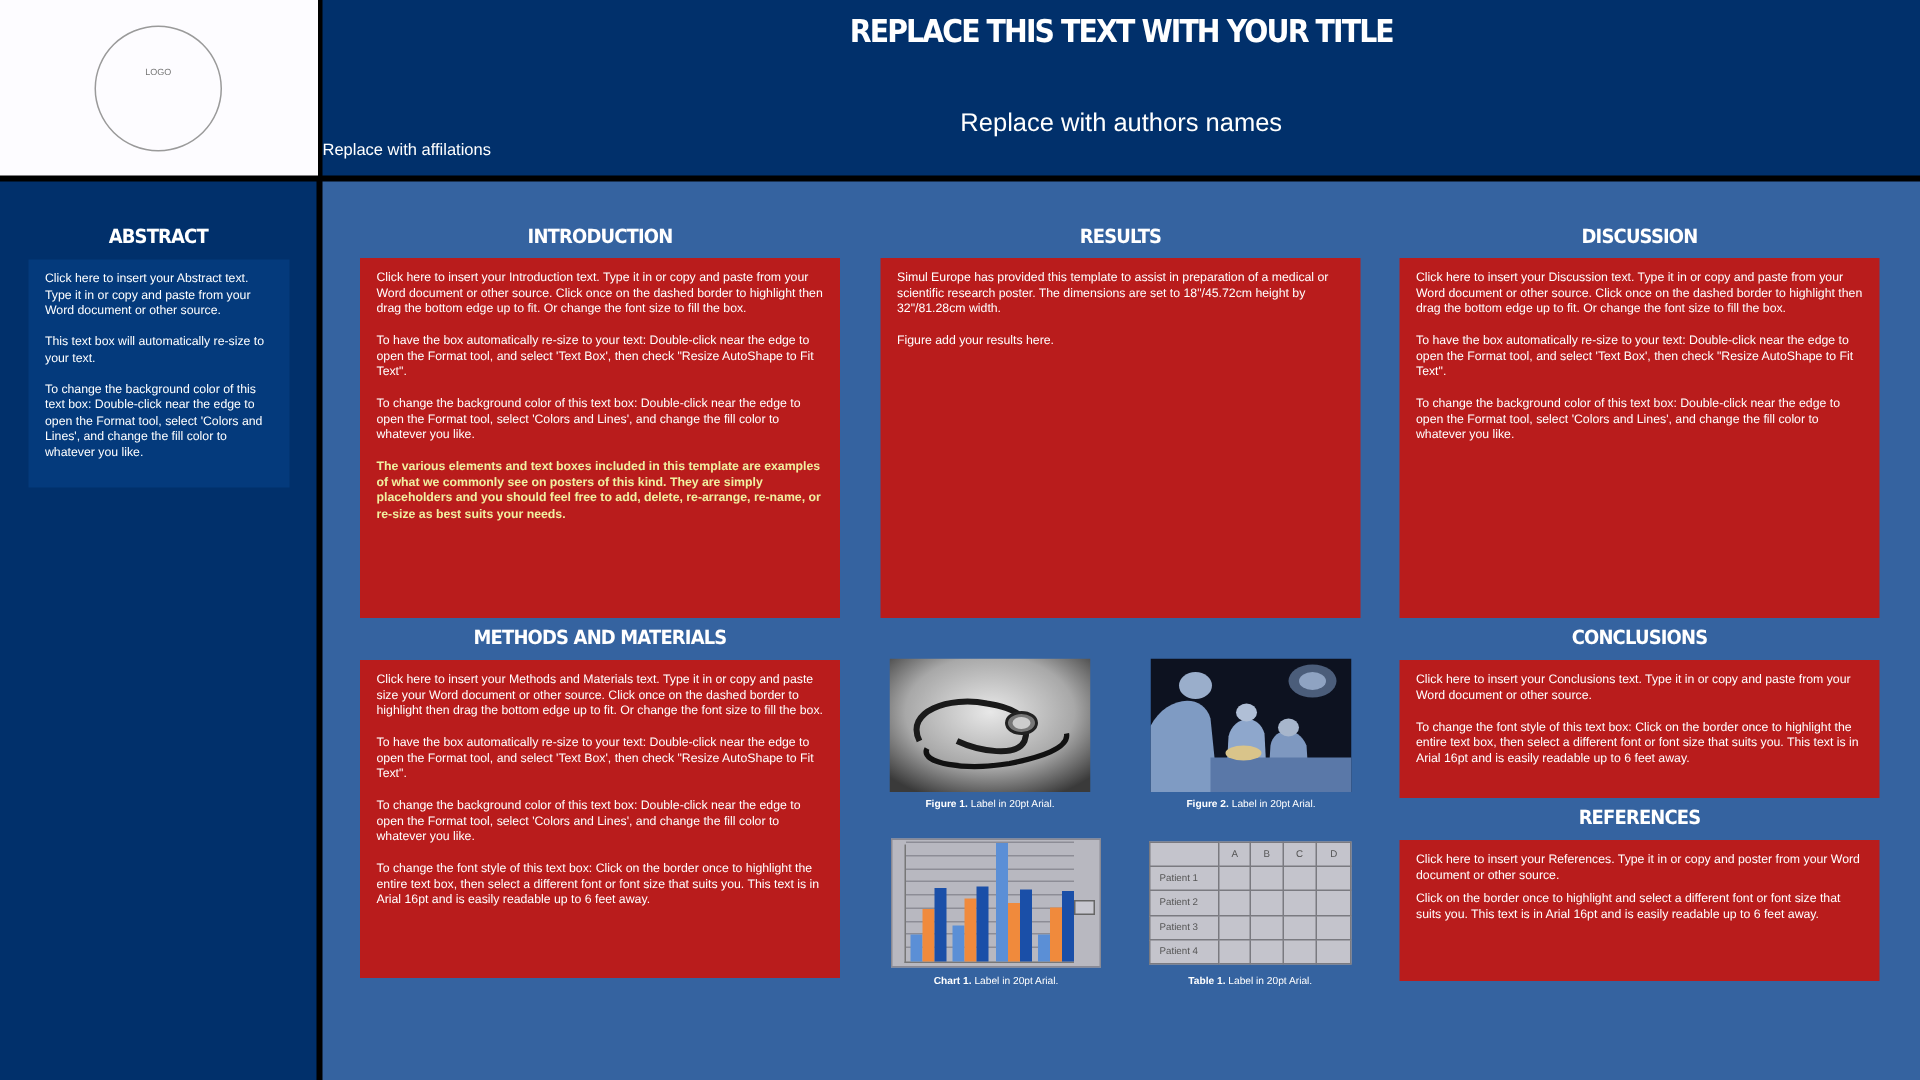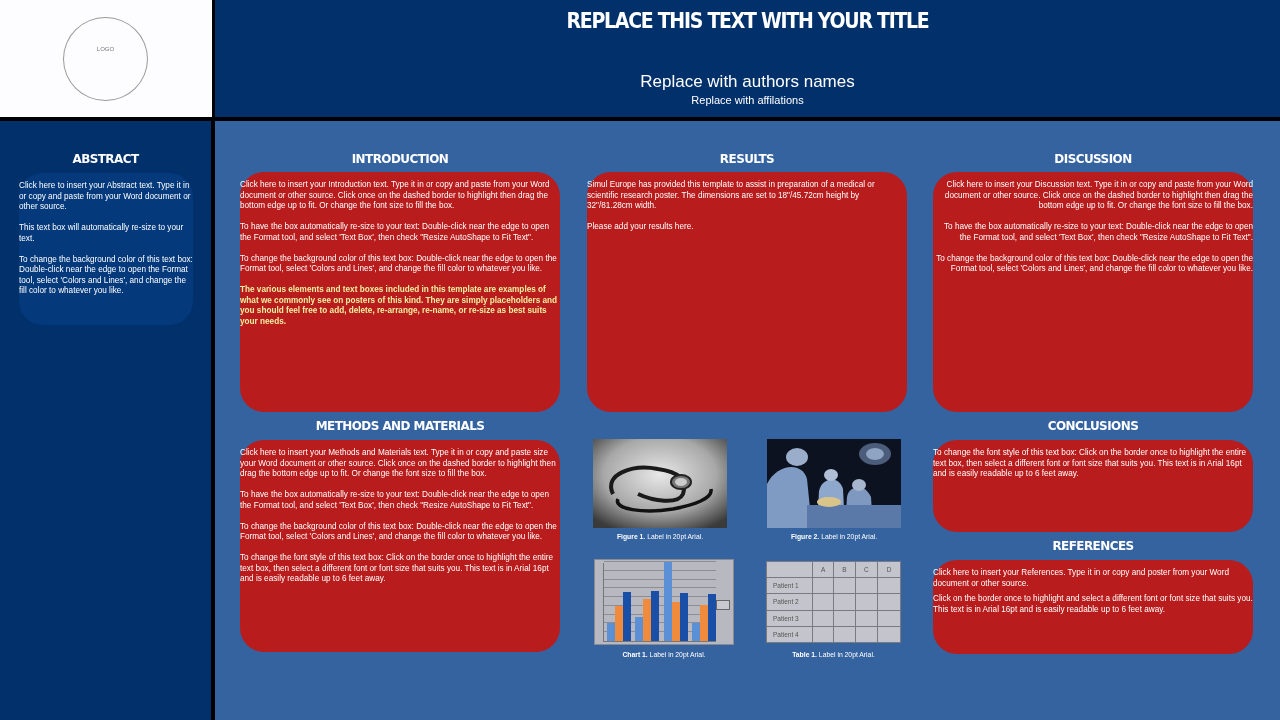--- a/index.html
+++ b/index.html
@@ -6,27 +6,27 @@
   html, body { width: 1280px; height: 720px; overflow: hidden; background: #000; }
   body { position: relative; font-family: "Liberation Sans", sans-serif; }
 
   .logo-box { position: absolute; left: 0; top: 0; width: 212px; height: 117px; background: #fdfcff; }
   .logo-circle { position: absolute; left: 63px; top: 17px; width: 85px; height: 84px; border: 1px solid #9a9a9a; border-radius: 50%; }
   .logo-text { position: absolute; left: 0; width: 100%; top: 28px; text-align: center; font-size: 6px; color: #777; }
 
   .header { position: absolute; left: 215px; top: 0; width: 1065px; height: 117px; background: #01306b; }
   .title { position: absolute; left: 0; width: 100%; top: 9px; text-align: center; color: #fff; font-family: "DejaVu Sans", sans-serif; font-weight: bold; font-size: 21px; letter-spacing: -1.4px; transform: scaleX(0.9); }
   .authors { position: absolute; left: 0; width: 100%; top: 72px; text-align: center; color: #fff; font-size: 17px; }
-  .affil { position: absolute; left: 0; width: 100%; top: 94px; text-align: center; color: #fff; font-size: 11px; }
+  .affil { position: absolute; left: 0; width: 100%; top: 94px; color: #fff; font-size: 11px; }
 
   .sidebar { position: absolute; left: 0; top: 121px; width: 211px; height: 599px; background: #01306b; }
   .main { position: absolute; left: 215px; top: 121px; width: 1065px; height: 599px; background: #3563a0; }
 
   .sec-title { position: absolute; color: #fff; font-family: "DejaVu Sans", sans-serif; font-weight: bold; font-size: 13px; text-align: center; letter-spacing: -0.6px; transform: scaleX(0.92); }
-  .textbox { position: absolute; color: #fff; font-size: 8.2px; line-height: 10.5px; padding: 8px 0; border-radius: 24px; }
+  .textbox { position: absolute; color: #fff; font-size: 8.2px; line-height: 10.5px; padding: 8px 11px; }
   .textbox p { margin-bottom: 10.5px; }
   .sb-box { background: #043a7c; }
   .m-box { background: #b91c1c; }
   .bold { font-weight: normal; }
   .yellow { color: #f0f0a0; font-weight: bold; }
   .ref-box p { margin-bottom: 5px; }
 
   .figure { position: absolute; }
   .photo { position: absolute; }
   .caption { position: absolute; color: #fff; font-size: 6.8px; text-align: center; }
@@ -72,25 +72,25 @@
 <div class="textbox m-box" style="left:240px;top:172px;width:320px;height:240px;">
   <p>Click here to insert your Introduction text. Type it in or copy and paste from your Word document or other source. Click once on the dashed border to highlight then drag the bottom edge up to fit. Or change the font size to fill the box.</p>
   <p>To have the box automatically re-size to your text: Double-click near the edge to open the Format tool, and select 'Text Box', then check "Resize AutoShape to Fit Text".</p>
   <p>To change the background color of this text box: Double-click near the edge to open the Format tool, select 'Colors and Lines', and change the fill color to whatever you like.</p>
   <p class="yellow">The various elements and text boxes included in this template are examples of what we commonly see on posters of this kind. They are simply placeholders and you should feel free to add, delete, re-arrange, re-name, or re-size as best suits your needs.</p>
 </div>
 
 <div class="sec-title" style="left:587px;width:320px;top:151px;">RESULTS</div>
 <div class="textbox m-box bold" style="left:587px;top:172px;width:320px;height:240px;">
   <p>Simul Europe has provided this template to assist in preparation of a medical or scientific research poster. The dimensions are set to 18"/45.72cm height by 32"/81.28cm width.</p>
-  <p>Please add your results here.</p>
+  <p>Figure add your results here.</p>
 </div>
 
 <div class="sec-title" style="left:933px;width:320px;top:151px;">DISCUSSION</div>
-<div class="textbox m-box" style="left:933px;top:172px;width:320px;height:240px;text-align:right;">
+<div class="textbox m-box" style="left:933px;top:172px;width:320px;height:240px;">
   <p>Click here to insert your Discussion text. Type it in or copy and paste from your Word document or other source. Click once on the dashed border to highlight then drag the bottom edge up to fit. Or change the font size to fill the box.</p>
   <p>To have the box automatically re-size to your text: Double-click near the edge to open the Format tool, and select 'Text Box', then check "Resize AutoShape to Fit Text".</p>
   <p>To change the background color of this text box: Double-click near the edge to open the Format tool, select 'Colors and Lines', and change the fill color to whatever you like.</p>
 </div>
 
 <div class="sec-title" style="left:240px;width:320px;top:418px;">METHODS AND MATERIALS</div>
 <div class="textbox m-box" style="left:240px;top:440px;width:320px;height:212px;">
   <p>Click here to insert your Methods and Materials text. Type it in or copy and paste size your Word document or other source. Click once on the dashed border to highlight then drag the bottom edge up to fit. Or change the font size to fill the box.</p>
   <p>To have the box automatically re-size to your text: Double-click near the edge to open the Format tool, and select 'Text Box', then check "Resize AutoShape to Fit Text".</p>
   <p>To change the background color of this text box: Double-click near the edge to open the Format tool, select 'Colors and Lines', and change the fill color to whatever you like.</p>
@@ -204,20 +204,21 @@
         <td></td>
   </tr>
 </tbody>
   </table>
 <div class="caption" style="left:766px;top:651px;width:135px;">
   <b>Table 1.</b><span> Label in 20pt Arial.</span>
 </div>
 
 <div class="sec-title" style="left:933px;width:320px;top:418px;">CONCLUSIONS</div>
 <div class="textbox m-box" style="left:933px;top:440px;width:320px;height:92px;">
+  <p>Click here to insert your Conclusions text. Type it in or copy and paste from your Word document or other source.</p>
   <p>To change the font style of this text box: Click on the border once to highlight the entire text box, then select a different font or font size that suits you. This text is in Arial 16pt and is easily readable up to 6 feet away.</p>
 </div>
 
 <div class="sec-title" style="left:933px;width:320px;top:538px;">REFERENCES</div>
 <div class="textbox m-box ref-box" style="left:933px;top:560px;width:320px;height:94px;">
   <p>Click here to insert your References. Type it in or copy and poster from your Word document or other source.</p>
   <p>Click on the border once to highlight and select a different font or font size that suits you. This text is in Arial 16pt and is easily readable up to 6 feet away.</p>
 </div>
 
 </body></html>

